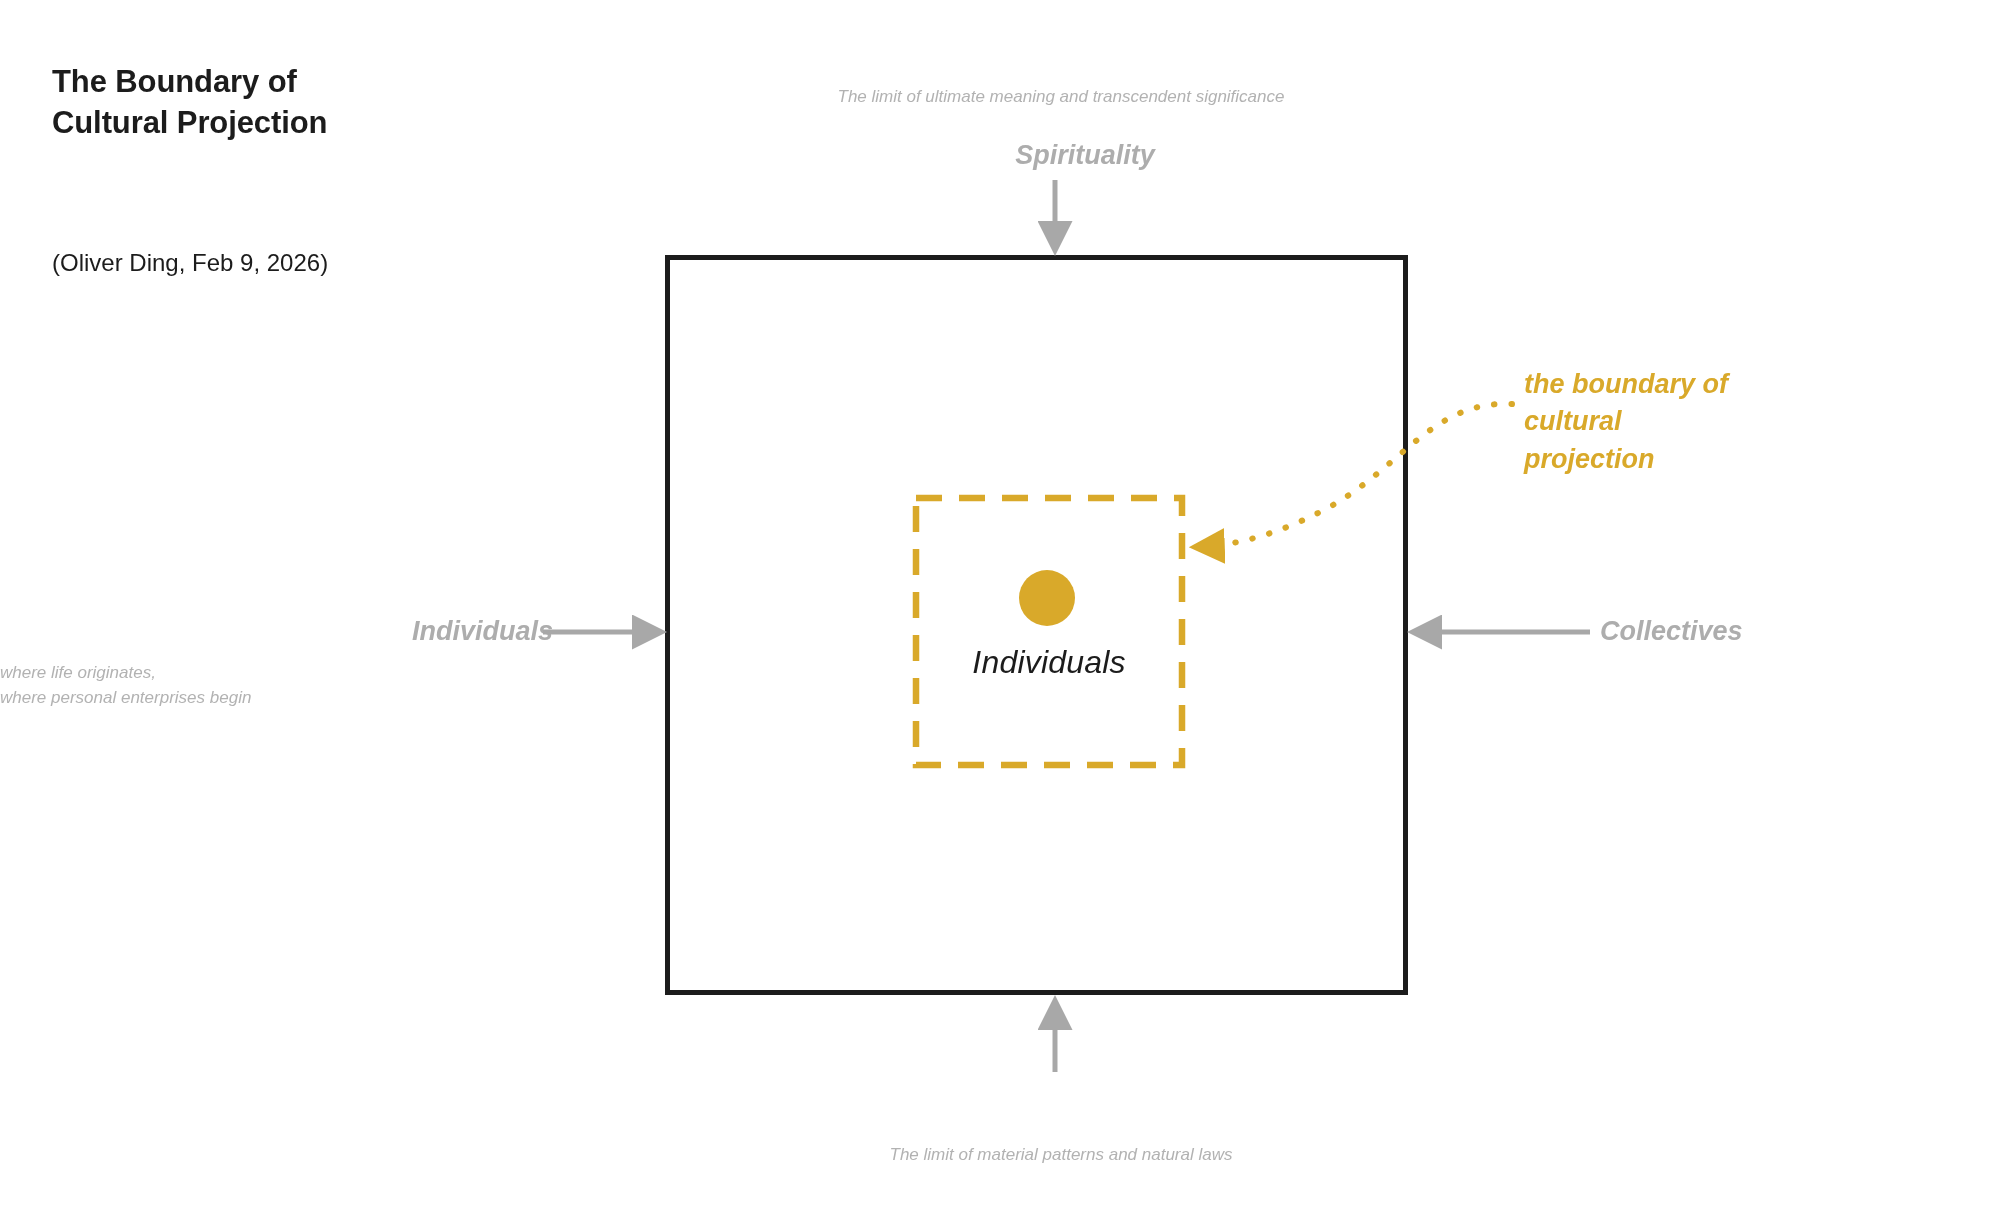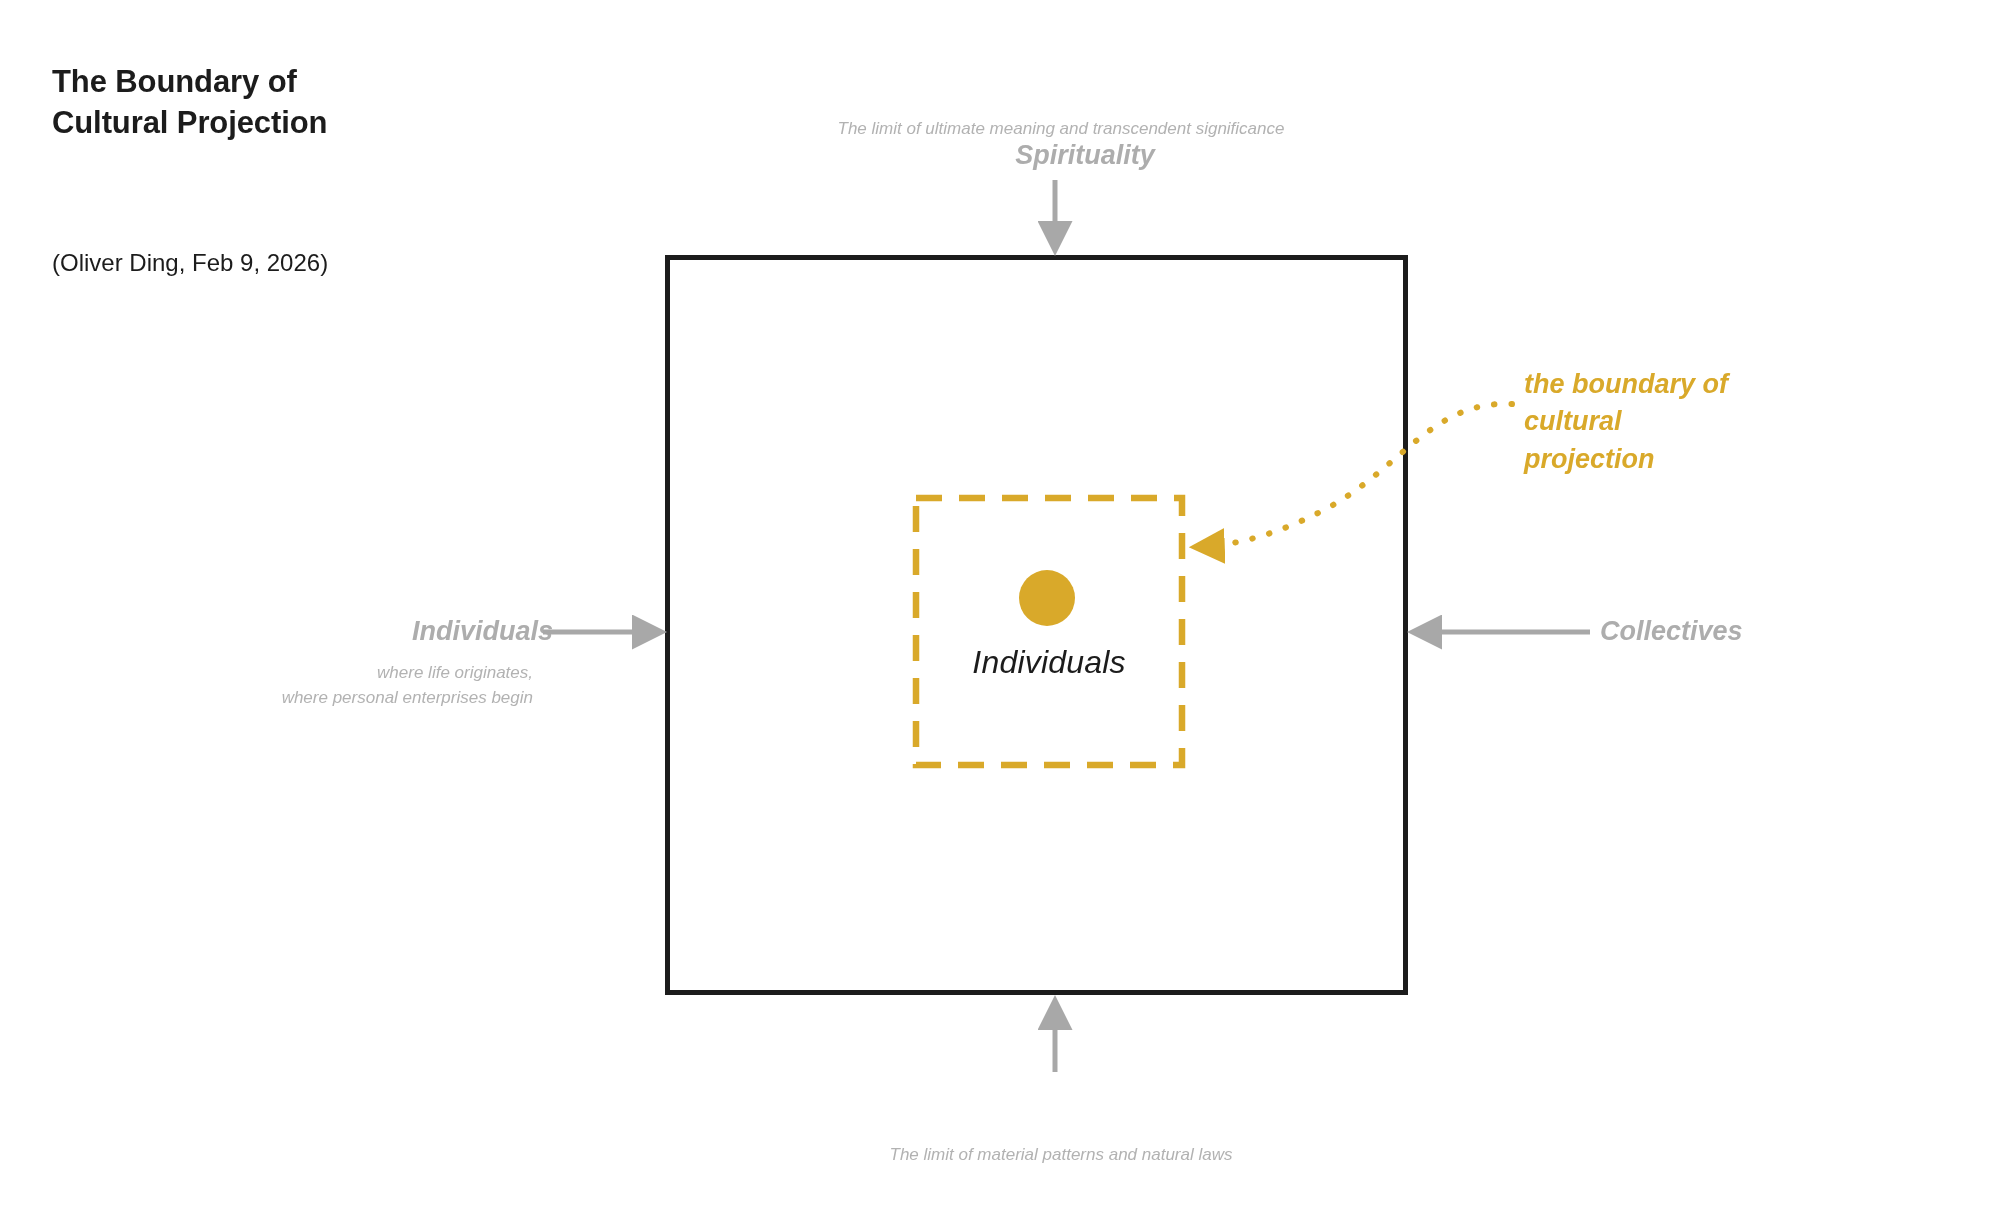--- a/index.html
+++ b/index.html
@@ -112,21 +112,20 @@
     line-height: 1.45;
     white-space: pre-line;
   }
 
   
   #spirituality-sub {
     left: 766px;
     top: 85px;
     width: 590px;
     text-align: center;
-    margin-top: 32px;
   }
   #spirituality-name {
     left: 790px;
     top: 140px;
     width: 590px;
     text-align: center;
   }
 
   
   #science-name {
@@ -147,21 +146,21 @@
     left: 0px;
     top: 616px;
     width: 533px;
     text-align: right;
     padding-left: 20px;
   }
   #individuals-sub {
     left: 0px;
     top: 661px;
     width: 533px;
-    text-align: right;
+    text-align: left;
   }
 
   
   #collectives-name {
     left: 1600px;
     top: 616px;
     text-align: left;
   }
   #collectives-sub {
     left: 1600px;

